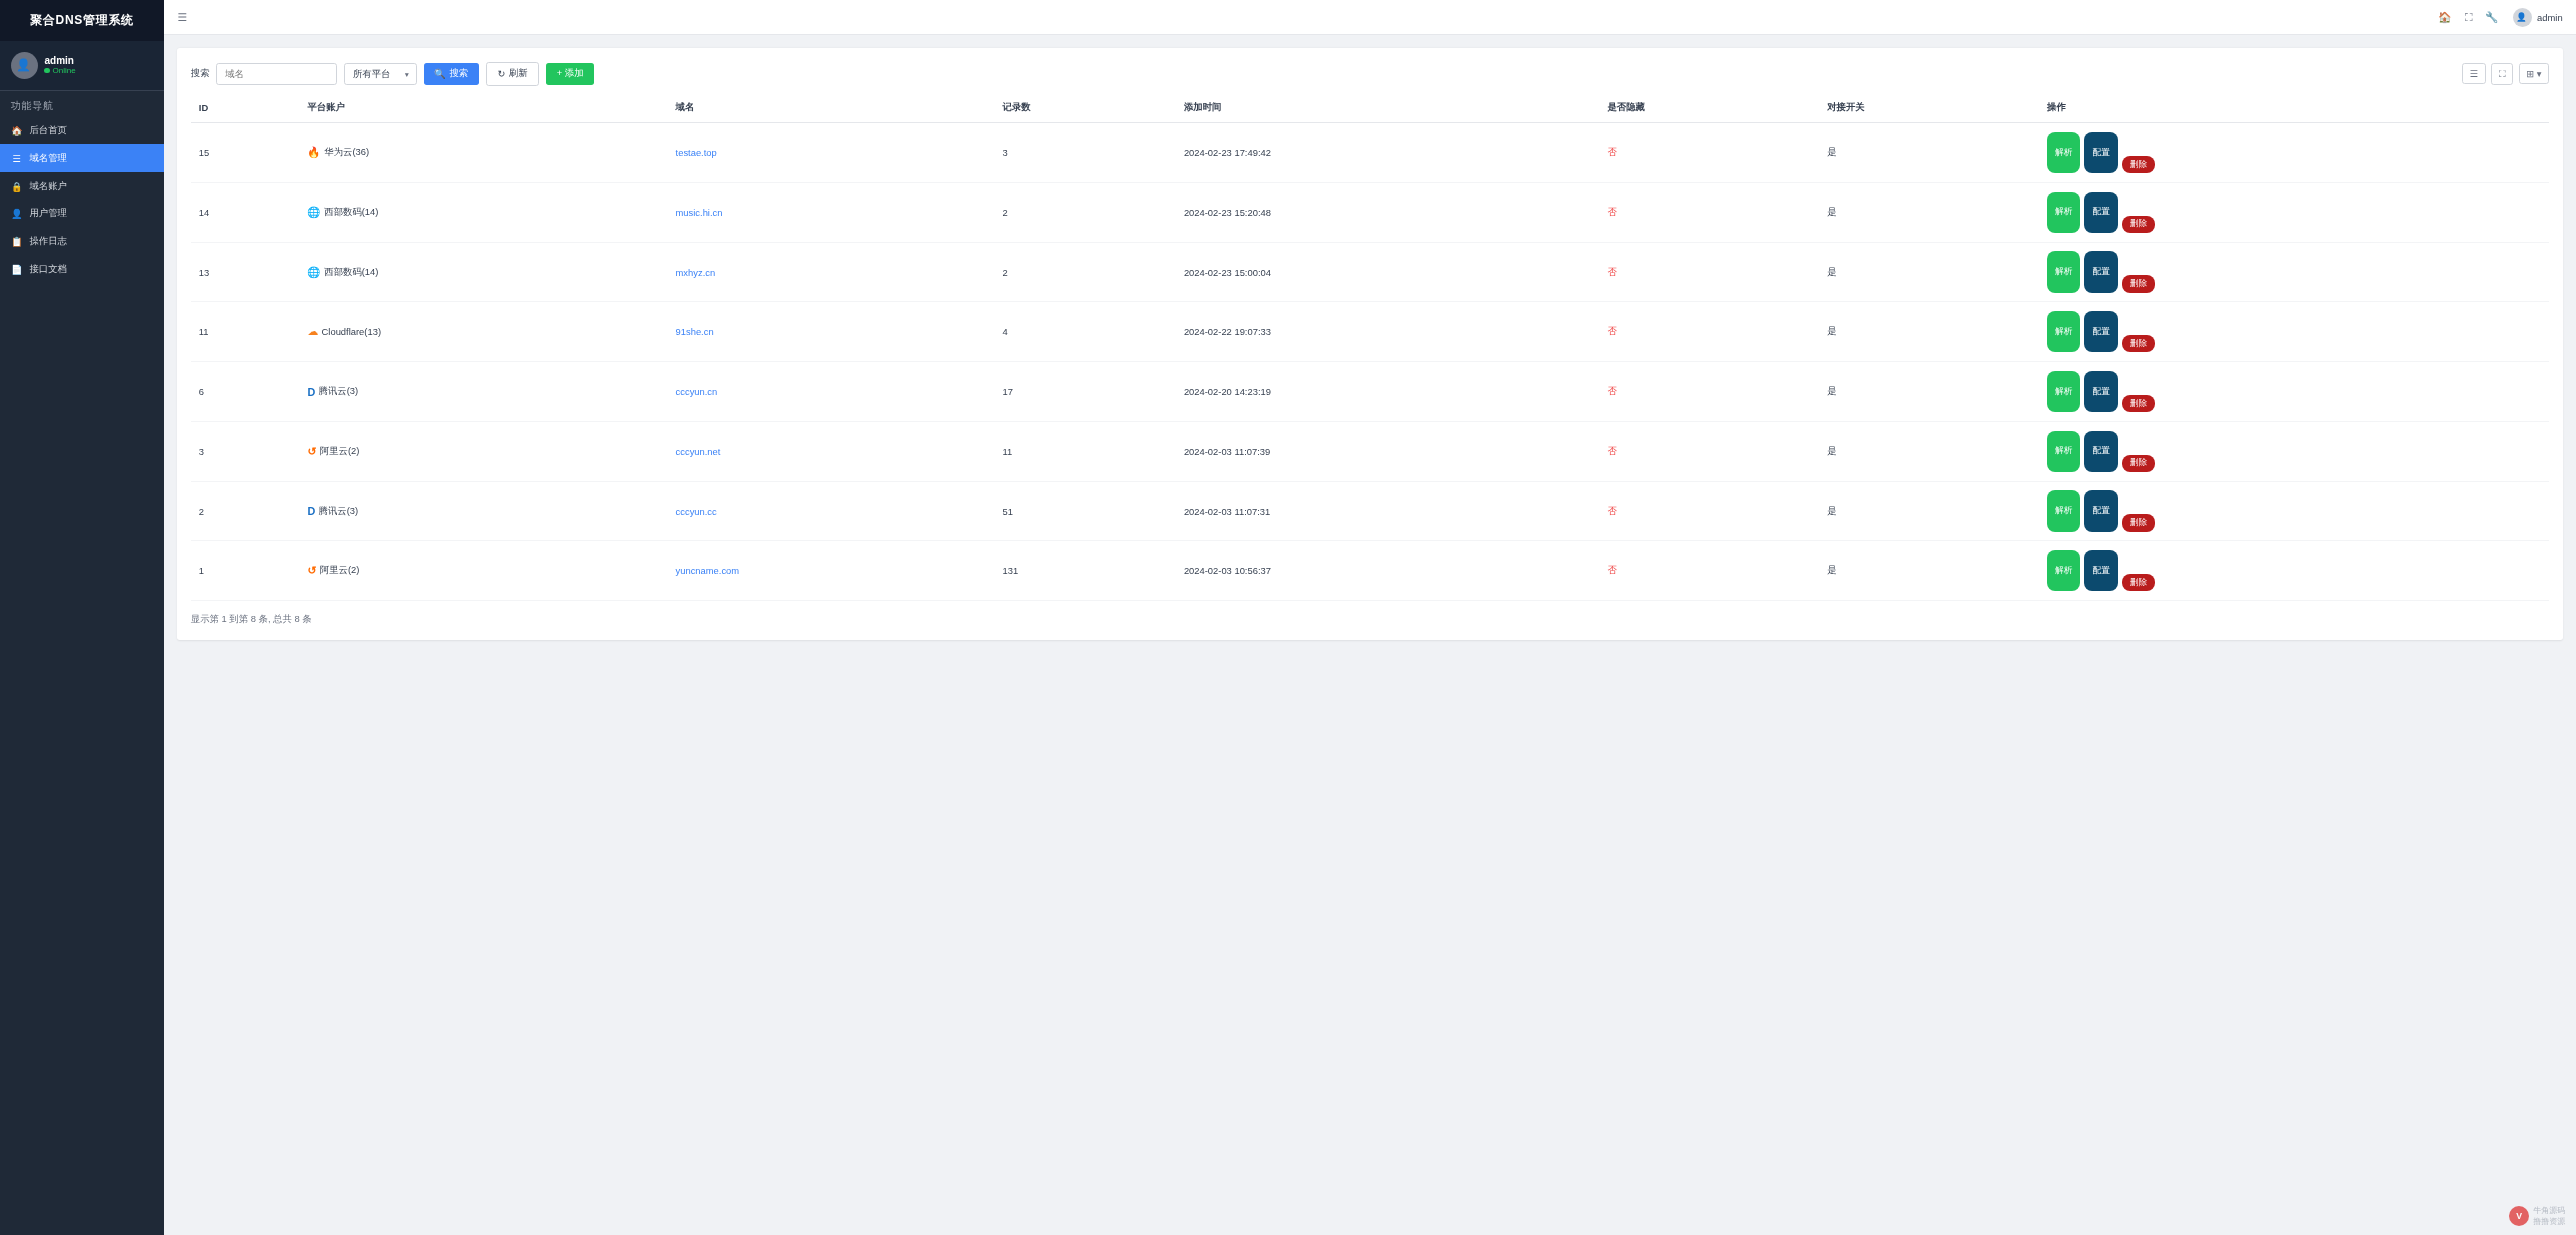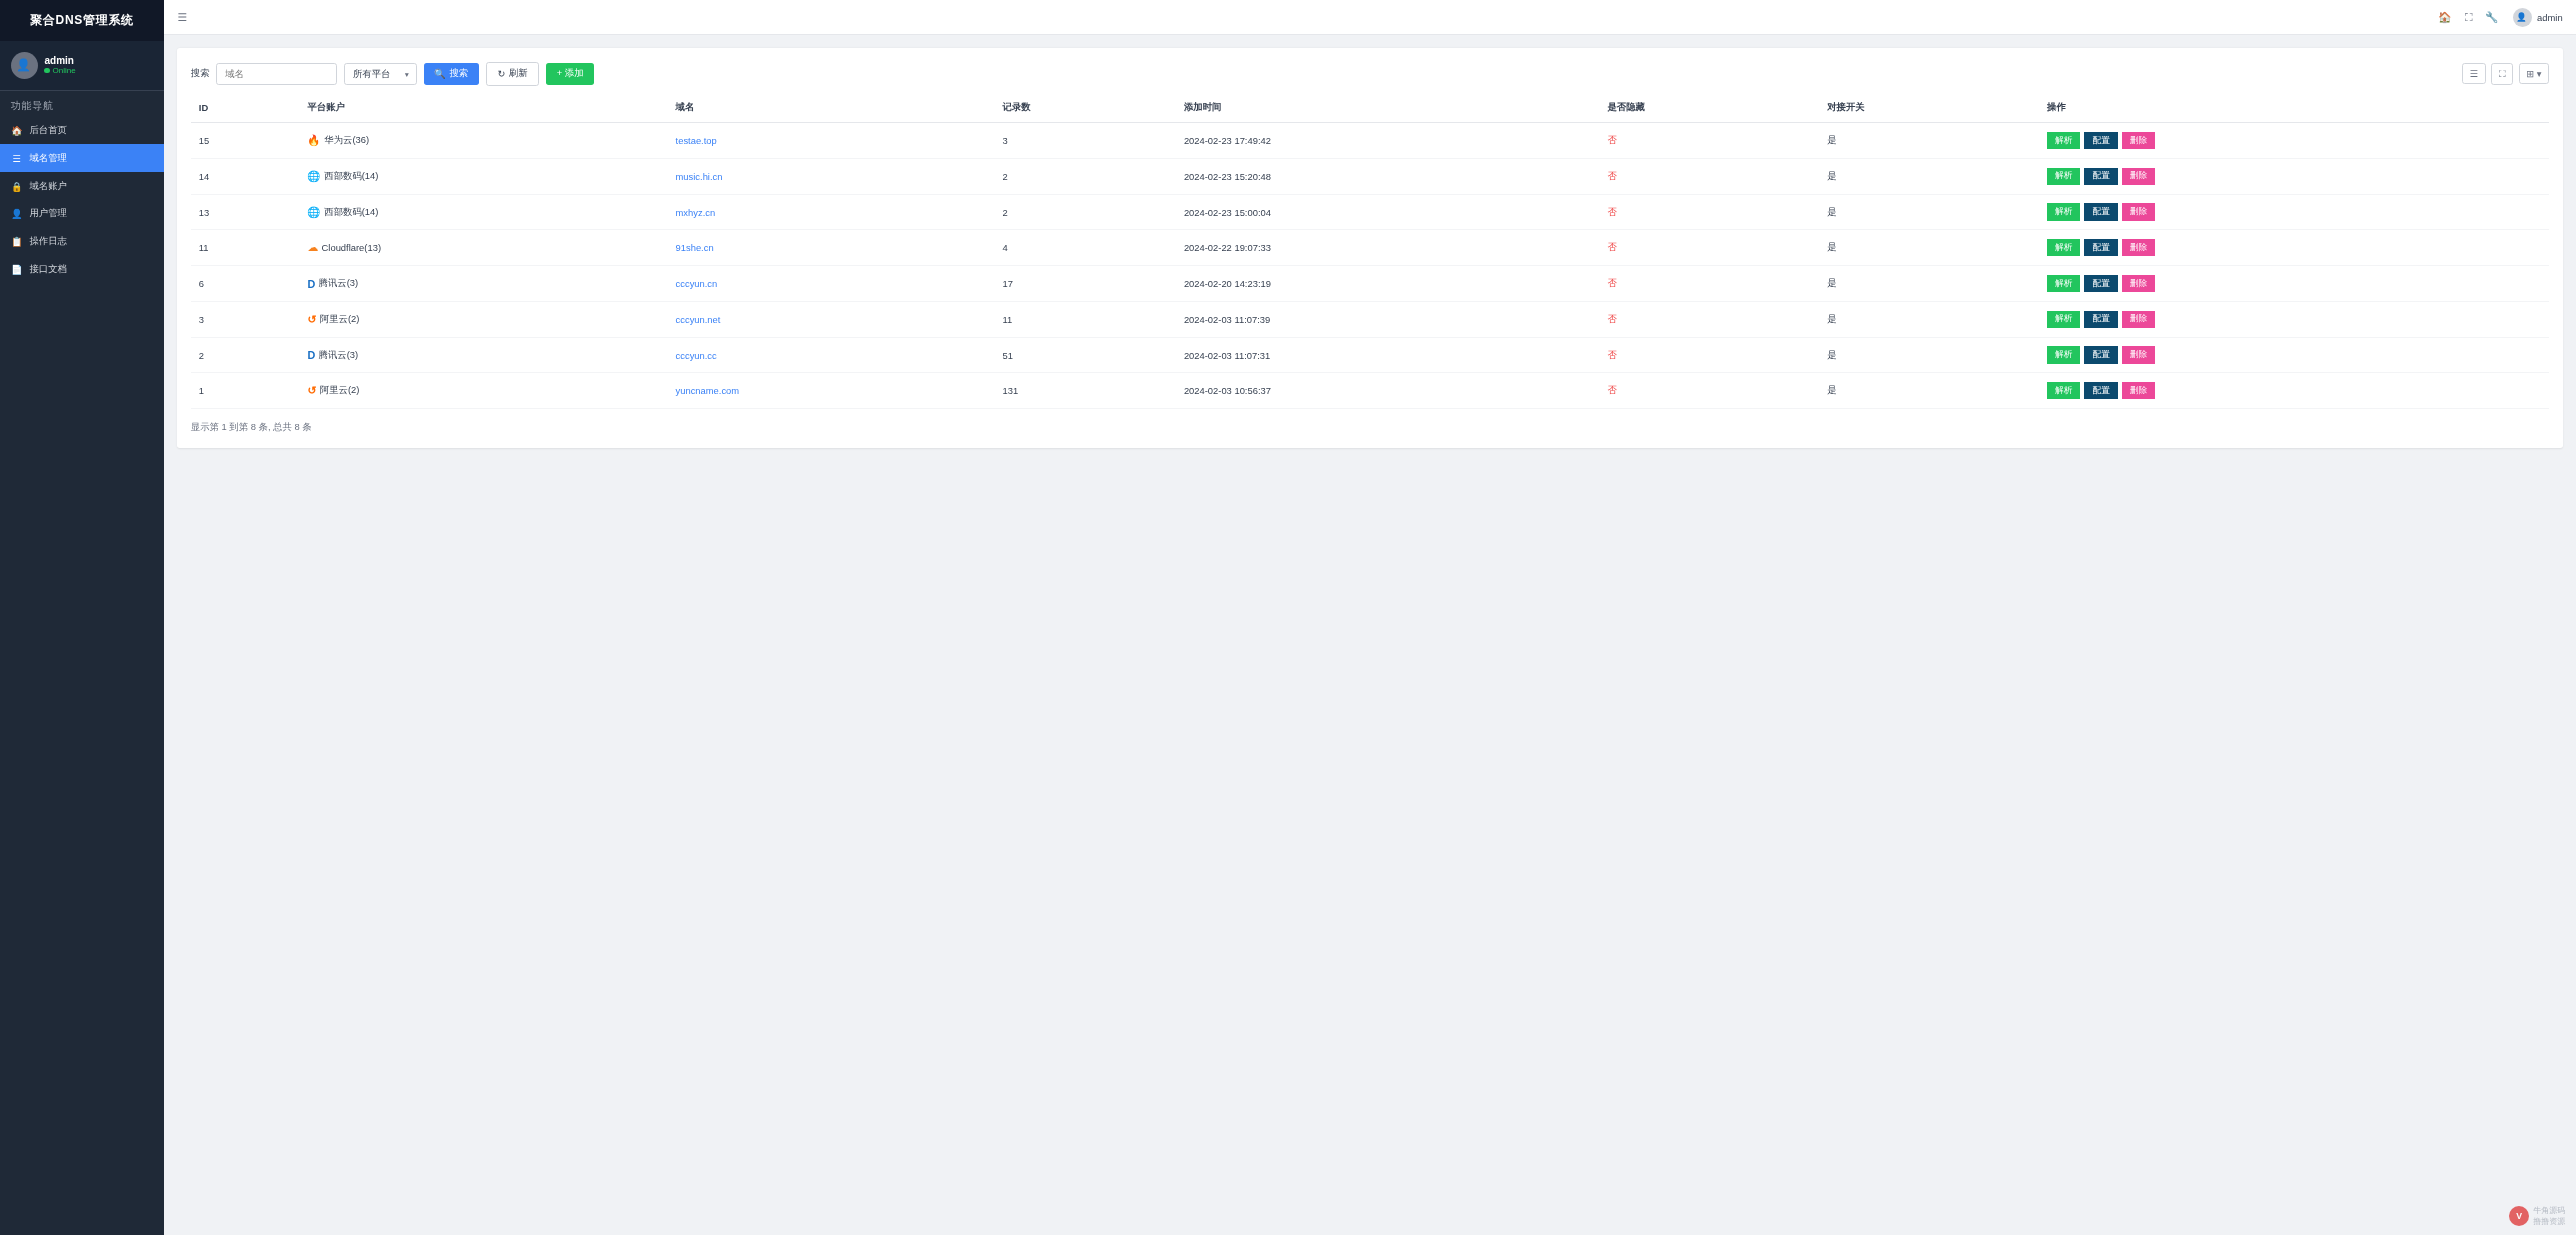--- a/index.html
+++ b/index.html
@@ -187,30 +187,30 @@
     .no-link { color: #ef4444; }
     .yes-text { color: #374151; }
     .platform-badge {
       display: inline-flex;
       align-items: center;
       gap: 3.4px;
     }
     .action-btns { display: flex; gap: 4px; }
     .action-btn {
       padding: 2.7px 8px;
-      border-radius: 0;
+      border-radius: 8px;
       border: none;
       cursor: pointer;
       font-size: 8.7px;
       font-weight: 500;
       color: #fff;
     }
     .btn-resolve { background: #22c55e; }
     .btn-config { background: #0c4a6e; }
-    .btn-delete { background: #ec4899; }
+    .btn-delete { background: #b91c1c; margin-top: 24px; }
 
     .pagination-info {
       margin-top: 12px;
       font-size: 9.4px;
       color: #6b7280;
     }
 
     
     .watermark {
       position: fixed;

